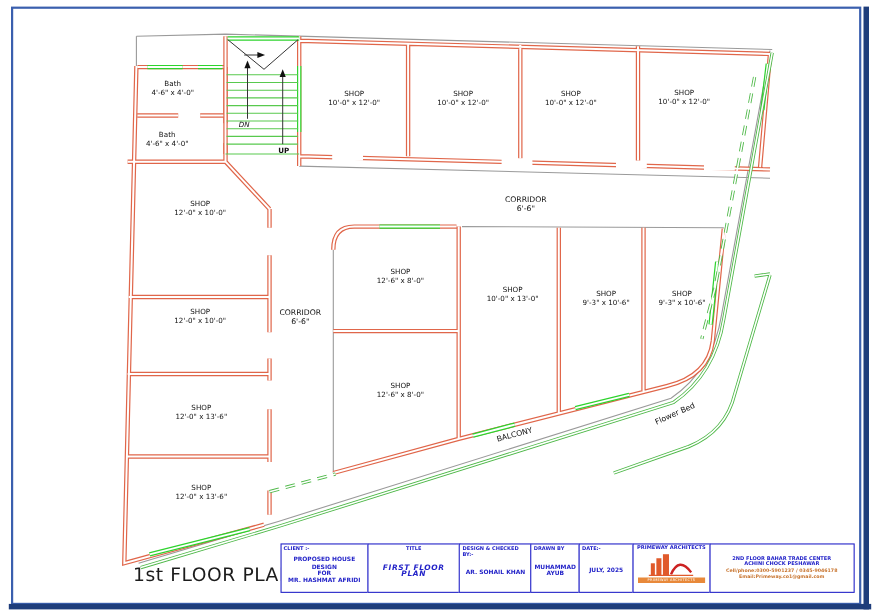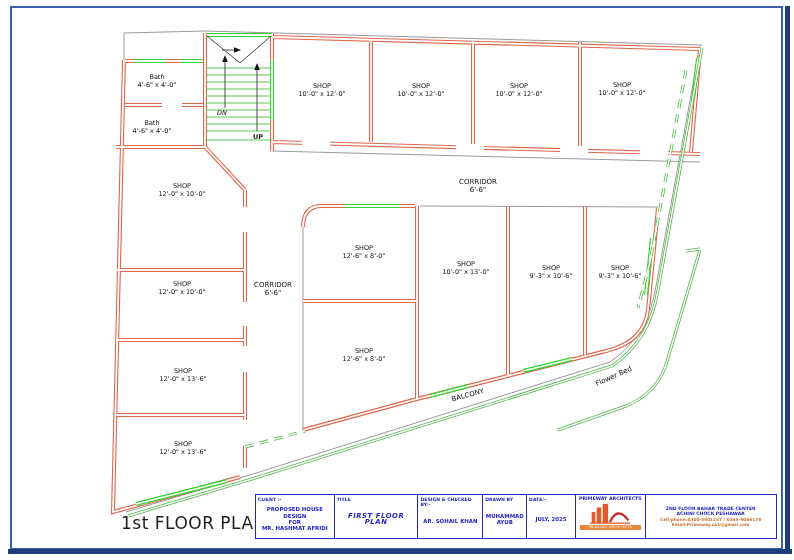--- a/index.html
+++ b/index.html
@@ -33,21 +33,21 @@
   .plan-title{position:absolute;left:121px;top:513px;font-size:17px;color:#1c1c1c;letter-spacing:.5px;text-align:right;}
 
   
   .tblock{position:absolute;left:256px;top:494px;height:45px;display:flex;color:var(--title-blue);}
   .cell{border:1.2px solid var(--title-blue);margin-left:-1.2px;box-sizing:border-box;
         padding:2px 2px;display:flex;flex-direction:column;background:#fff;}
   .cell .lbl{font-size:4.6px;font-weight:bold;text-align:left;}
   .cell .val{flex:1;display:flex;flex-direction:column;align-items:center;justify-content:center;
              font-size:5.4px;font-weight:bold;text-align:center;line-height:6.4px;}
   .c-client{width:80px;}
-  .c-title{width:85px;}
+  .c-title{width:85px;align-items:center;}
   .c-title .val{font-size:6.8px;font-style:italic;font-weight:800;letter-spacing:.6px;}
   .c-design{width:66px;}
   .c-drawn{width:45px;}
   .c-date{width:50px;}
   .c-logo{width:71px;align-items:center;padding:1px;}
   .c-addr{width:132px;justify-content:center;}
   .firm-name{font-size:4.7px;font-weight:bold;text-align:center;width:100%;}
   .firm-banner{width:92%;background:var(--logo-orange);color:#fff;font-size:3.2px;
                text-align:center;line-height:4.5px;letter-spacing:.3px;}
   .addr-line{font-size:4.6px;font-weight:bold;text-align:center;line-height:5.6px;}

